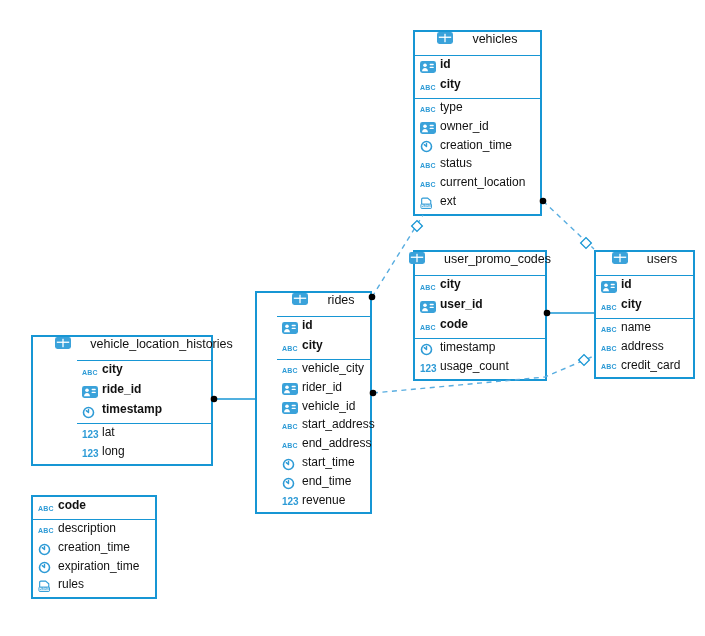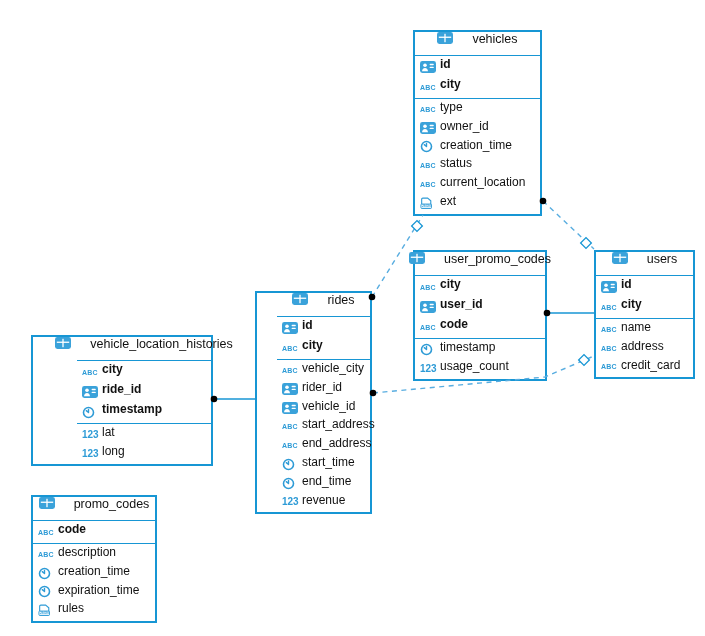--- a/index.html
+++ b/index.html
@@ -348,30 +348,20 @@
         <span class="lbl">lat</span>
       </div>
       <div class="row">
         <span class="ic ic-num">123</span>
         <span class="lbl">long</span>
       </div>
     </div>
   </div>
 
   <div class="tbl" style="left:31px; top:495px; width:126px;">
-    <div class="thead">
-      <span class="ic" style="width:16px;">
-          <svg width="16" height="12" viewBox="0 0 16 12">
-            <rect width="16" height="12" rx="2.4" fill="#3aa2da"></rect>
-            <rect x="1.8" y="4.6" width="12.4" height="1.3" fill="#fff"></rect>
-            <rect x="7.35" y="1.8" width="1.3" height="8.4" fill="#fff"></rect>
-          </svg>
-        </span>
-      <span>promo_codes</span>
-    </div>
     <div class="sec pk">
       <div class="row">
         <span class="ic ic-txt">ABC</span>
         <span class="lbl">code</span>
       </div>
     </div>
     <div class="sec flds">
       <div class="row">
         <span class="ic ic-txt">ABC</span>
         <span class="lbl">description</span>

